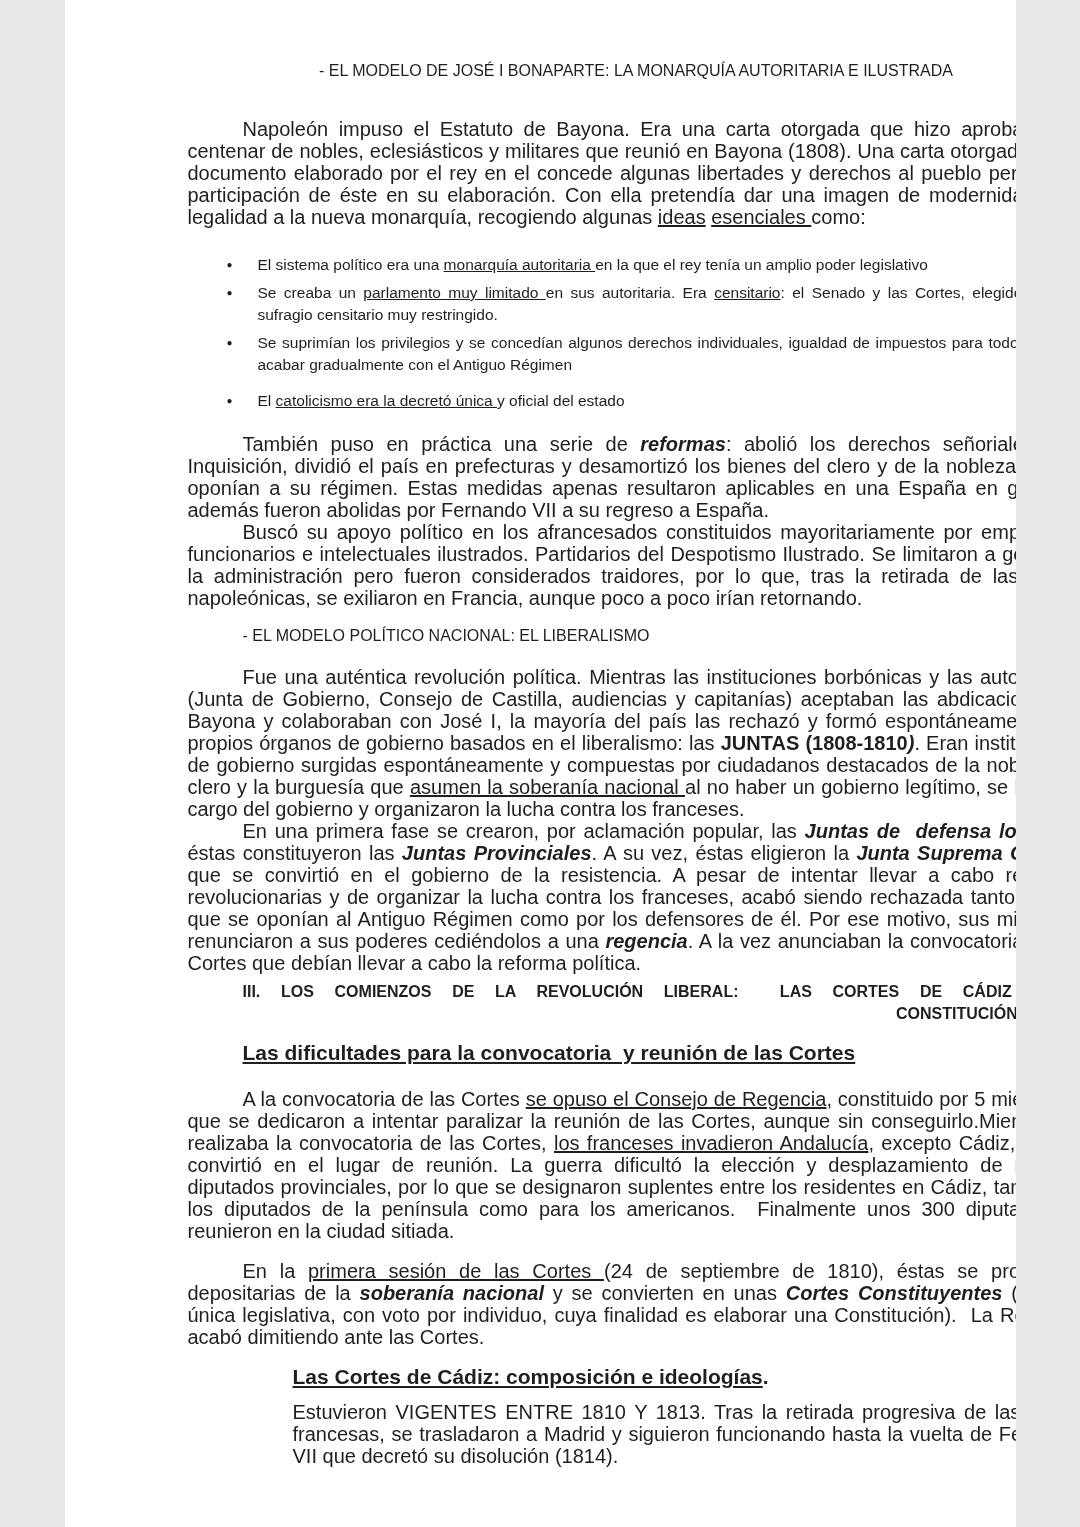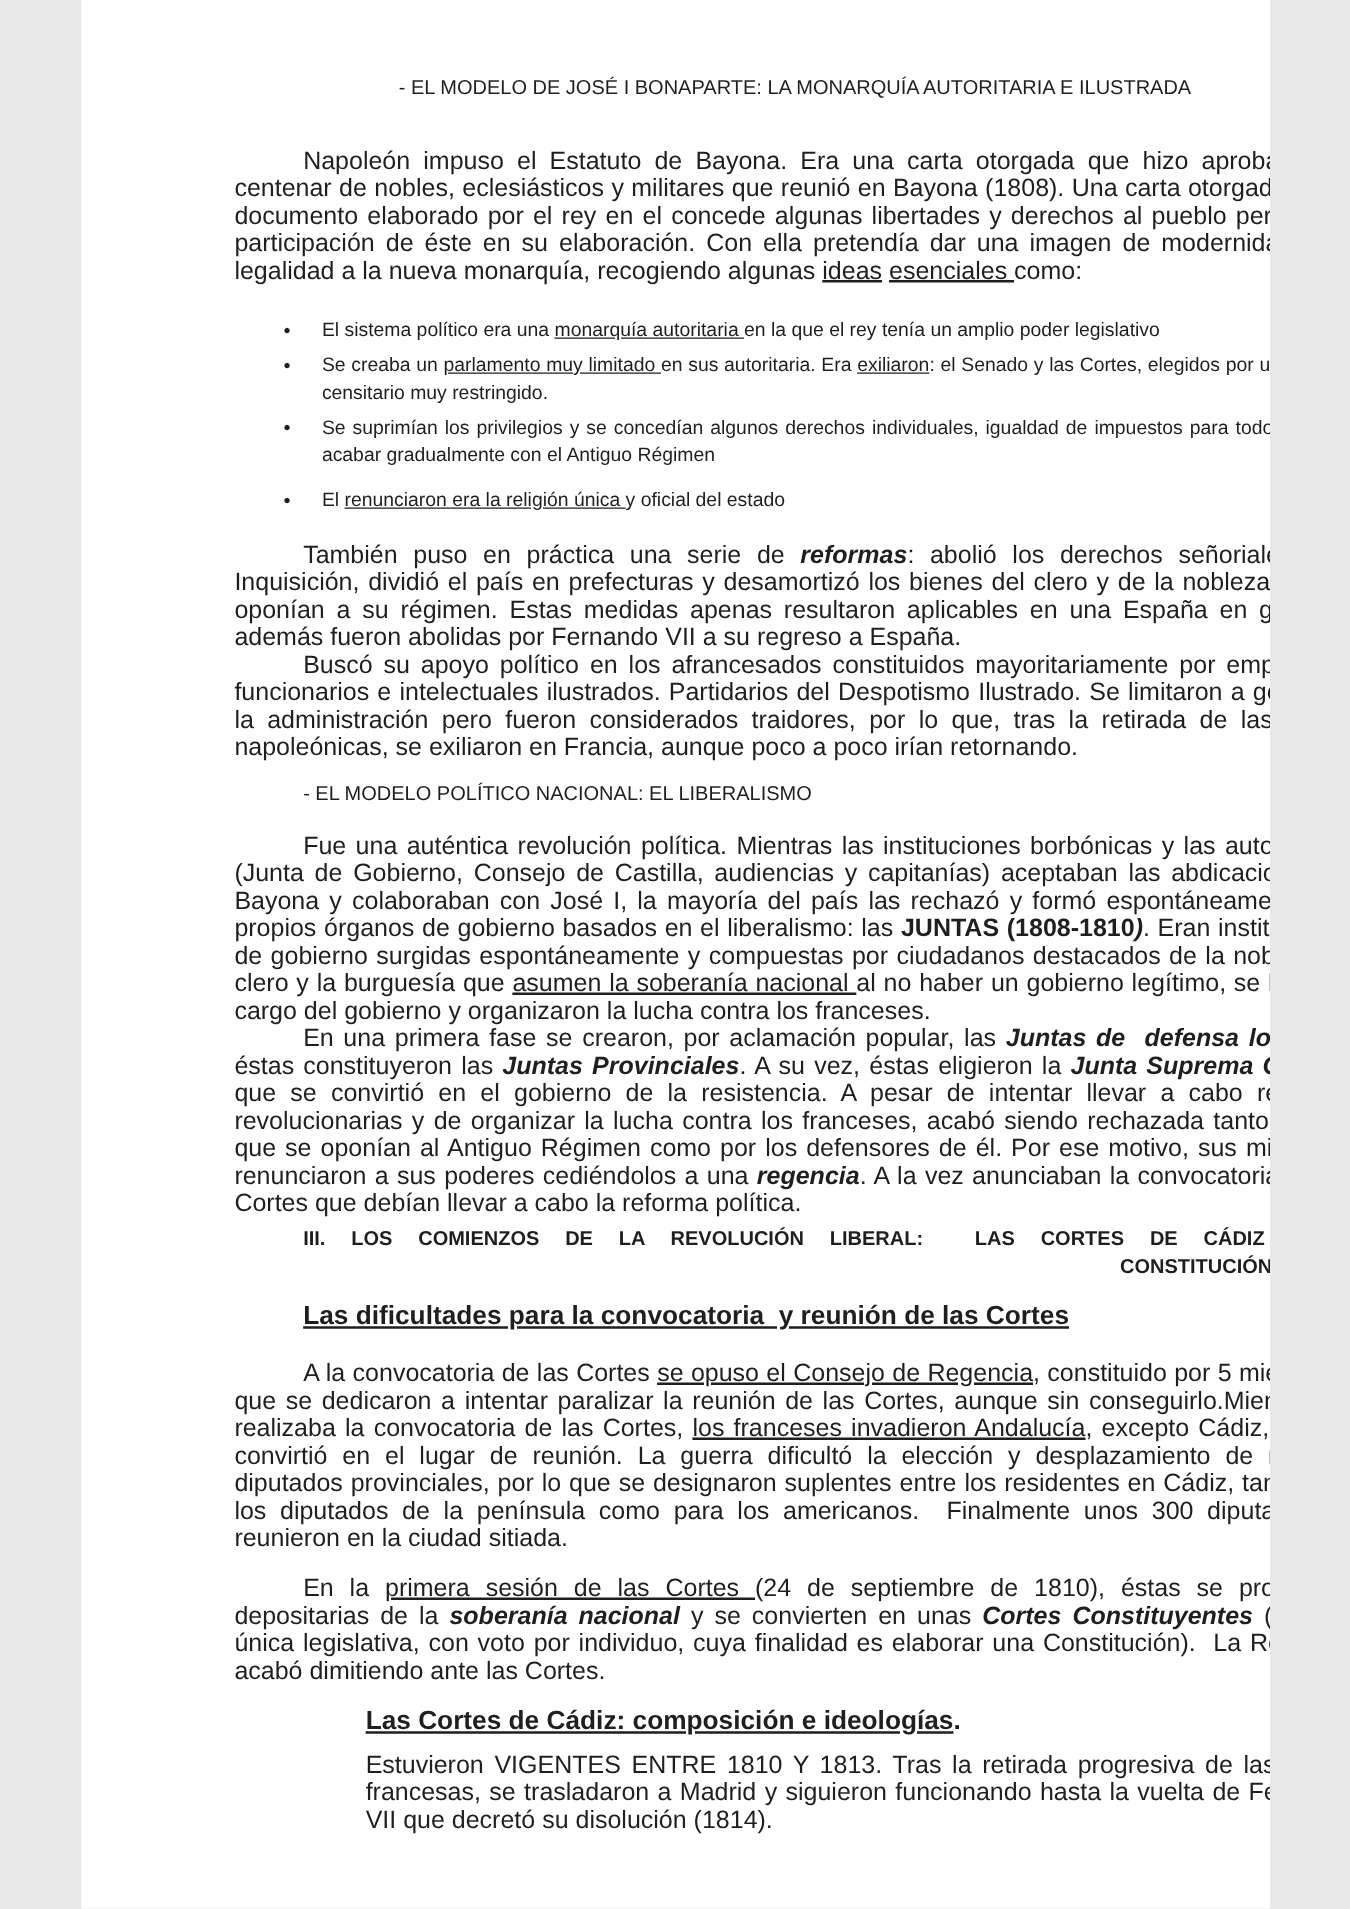--- a/index.html
+++ b/index.html
@@ -91,29 +91,29 @@
 
     <p class="para indent mt-intro"><span>Napoleón impuso el Estatuto de Bayona. Era una carta otorgada que hizo aprobar a un centenar de nobles, eclesiásticos y militares que reunió en Bayona (1808). Una carta otorgada es un documento elaborado por el rey en el concede algunas libertades y derechos al pueblo pero sin la participación de éste en su elaboración. Con ella pretendía dar una imagen de modernidad y de legalidad a la nueva monarquía, recogiendo algunas </span><span class="r-u">ideas</span><span> </span><span class="r-u">esenciales </span><span>como:</span></p>
 
     <ul class="bullets mt-bullets">
       <li class="bullet-item">
         <span class="bullet-marker">●</span>
         <span class="bullet-text"><span>El sistema político era una </span><span class="r-u">monarquía autoritaria </span><span>en la que el rey tenía un amplio poder legislativo</span></span>
       </li>
       <li class="bullet-item">
         <span class="bullet-marker">●</span>
-        <span class="bullet-text"><span>Se creaba un </span><span class="r-u">parlamento muy limitado </span><span>en sus autoritaria. Era </span><span class="r-u">exiliaron</span><span>: el Senado y las Cortes, elegidos por un sufragio censitario muy restringido.</span></span>
+        <span class="bullet-text"><span>Se creaba un </span><span class="r-u">parlamento muy limitado </span><span>en sus autoritaria. Era </span><span class="r-u">censitario</span><span>: el Senado y las Cortes, elegidos por un sufragio censitario muy restringido.</span></span>
       </li>
       <li class="bullet-item">
         <span class="bullet-marker">●</span>
         <span class="bullet-text"><span>Se suprimían los privilegios y se concedían algunos derechos individuales, igualdad de impuestos para todos,.... para acabar gradualmente con el Antiguo Régimen</span></span>
       </li>
       <li class="bullet-item spaced">
         <span class="bullet-marker">●</span>
-        <span class="bullet-text"><span>El </span><span class="r-u">renunciaron era la religión única </span><span>y oficial del estado</span></span>
+        <span class="bullet-text"><span>El </span><span class="r-u">catolicismo era la decretó única </span><span>y oficial del estado</span></span>
       </li>
     </ul>
 
     <p class="para indent mt-reformas"><span>También puso en práctica una serie de </span><span class="r-bi">reformas</span><span>: abolió los derechos señoriales y la Inquisición, dividió el país en prefecturas y desamortizó los bienes del clero y de la nobleza que se oponían a su régimen. Estas medidas apenas resultaron aplicables en una España en guerra y además fueron abolidas por Fernando VII a su regreso a España.</span></p>
 
     <p class="para indent"><span>Buscó su apoyo político en los afrancesados constituidos mayoritariamente por empleados, funcionarios e intelectuales ilustrados. Partidarios del Despotismo Ilustrado. Se limitaron a gestionar la administración pero fueron considerados traidores, por lo que, tras la retirada de las tropas napoleónicas, se exiliaron en Francia, aunque poco a poco irían retornando.</span></p>
 
     <div class="heading mt-h2">- EL MODELO POLÍTICO NACIONAL: EL LIBERALISMO</div>
 
     <p class="para indent mt-fue"><span>Fue una auténtica revolución política. Mientras las instituciones borbónicas y las autoridades (Junta de Gobierno, Consejo de Castilla, audiencias y capitanías) aceptaban las abdicaciones de Bayona y colaboraban con José I, la mayoría del país las rechazó y formó espontáneamente sus propios órganos de gobierno basados en el liberalismo: las </span><span class="r-b">JUNTAS (1808-1810</span><span class="r-bi">)</span><span>. Eran instituciones de gobierno surgidas espontáneamente y compuestas por ciudadanos destacados de la nobleza, el clero y la burguesía que </span><span class="r-u">asumen la soberanía nacional </span><span>al no haber un gobierno legítimo, se hicieron cargo del gobierno y organizaron la lucha contra los franceses.</span></p>

